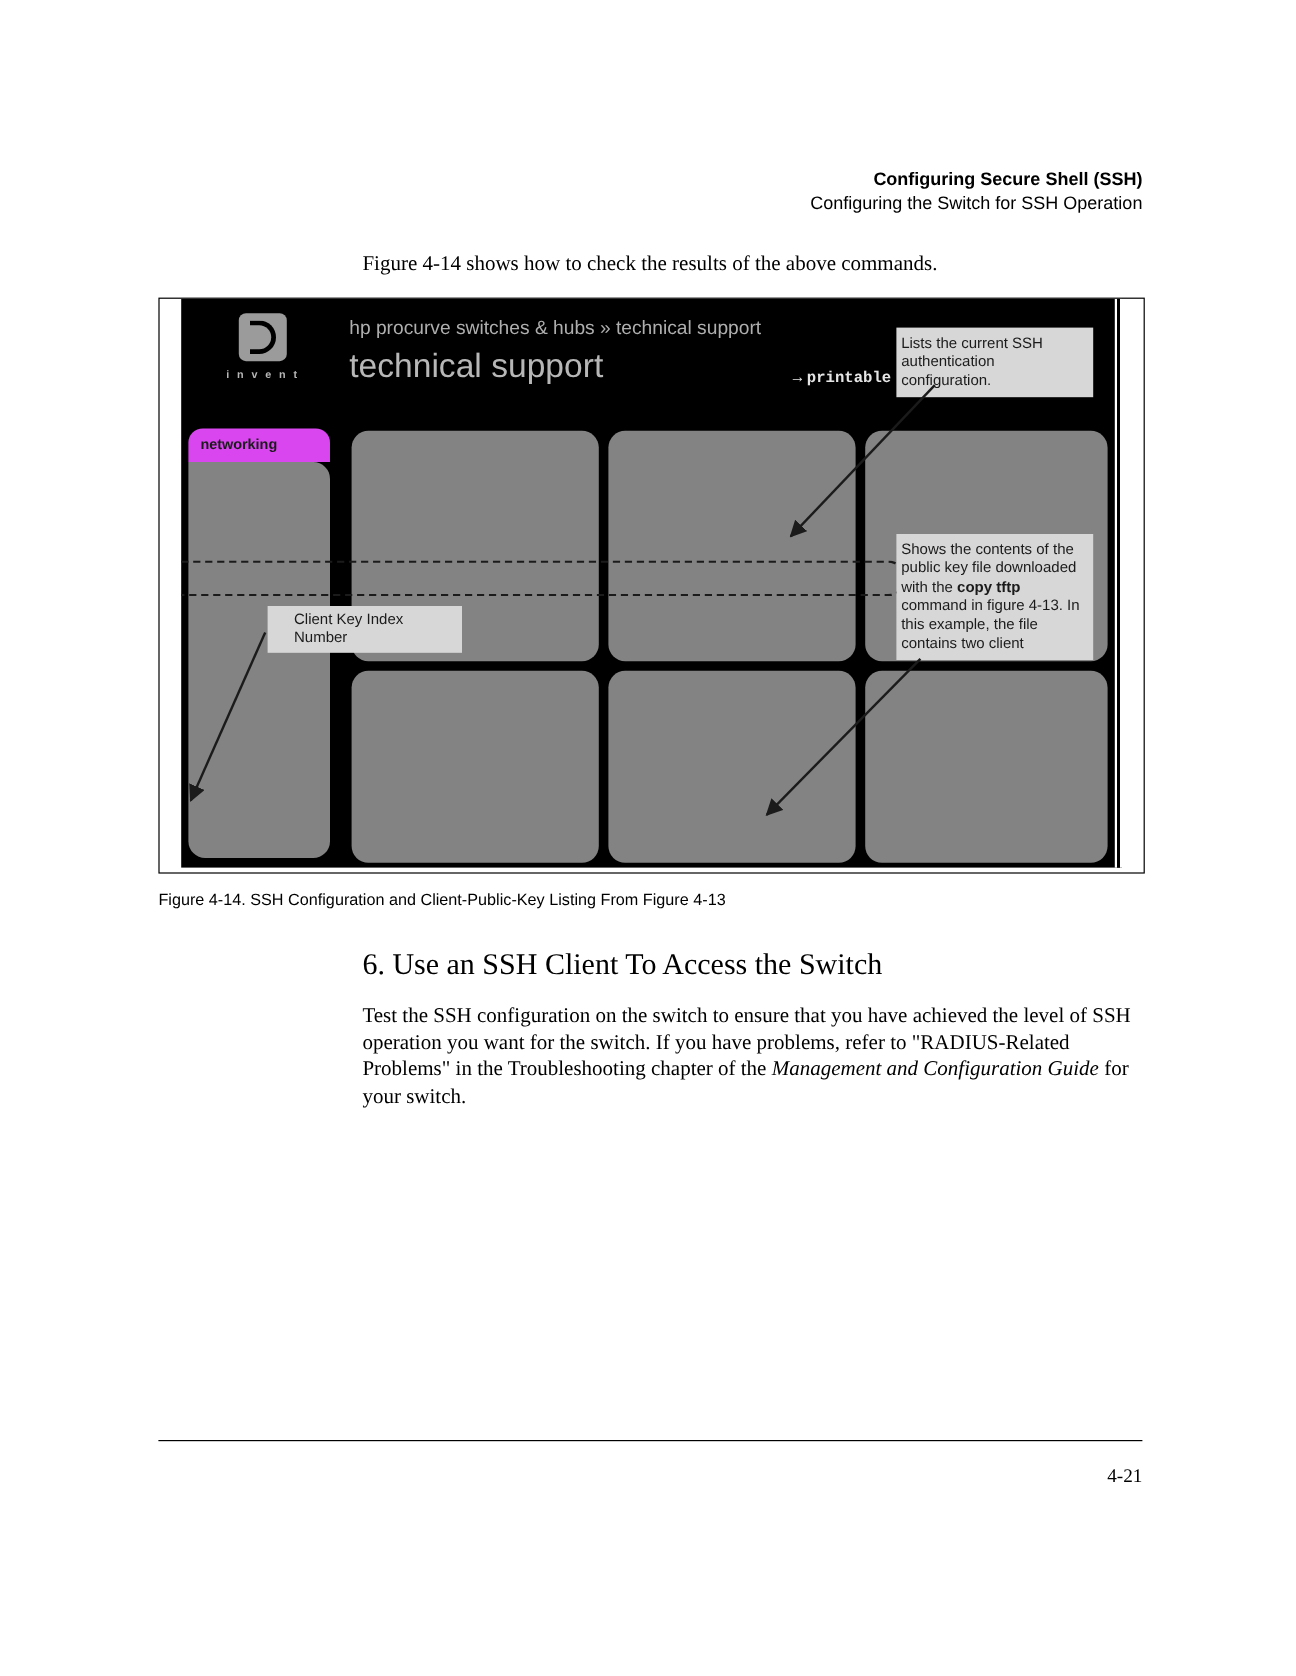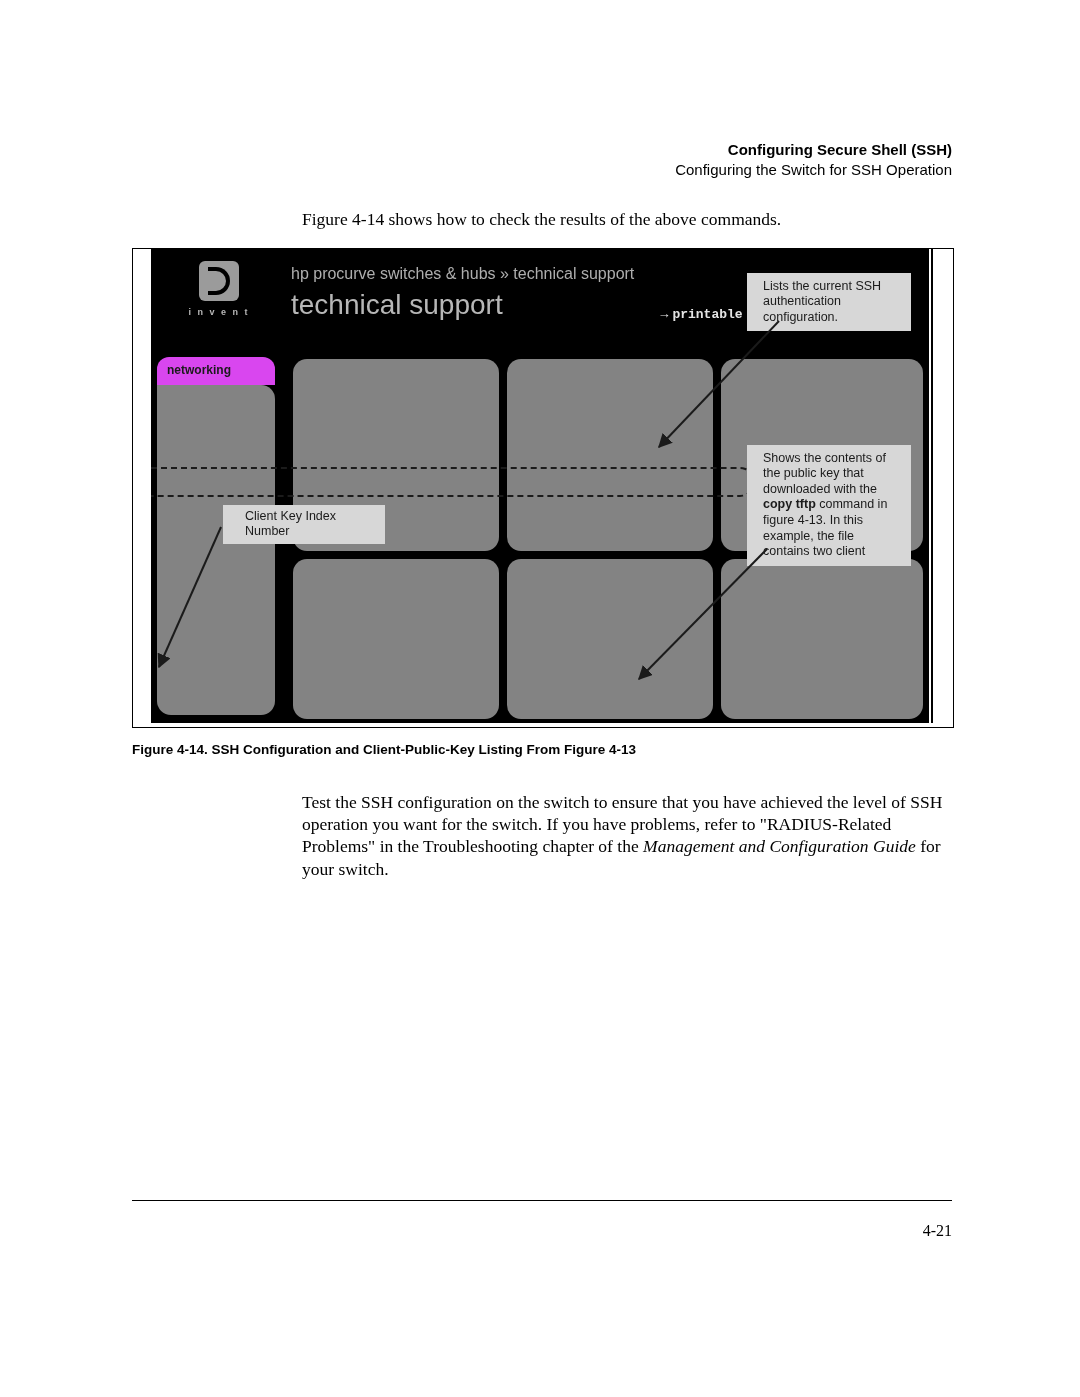--- a/index.html
+++ b/index.html
@@ -155,37 +155,37 @@
   }
 
   
   .callout {
     position: absolute;
     background: #d7d7d7;
     color: #1b1b1b;
     font-family: Arial, Helvetica, sans-serif;
     font-size: 12.5px;
     line-height: 1.25;
-    padding: 6px 16px;
+    padding: 6px 4px;
     box-sizing: border-box;
   }
   .co-top { right: 24px; top: 24px; width: 164px; }
   .co-mid { right: 24px; top: 196px; width: 164px; }
   .co-key { left: 72px; top: 256px; width: 162px; padding: 4px 22px; }
   .callout .b { font-weight: bold; }
 
   
   .arrows {
     position: absolute; inset: 0;
     pointer-events: none;
   }
 
   .figcaption {
     font-family: Arial, Helvetica, sans-serif;
-    font-weight: bold;
+    font-weight: normal;
     font-size: 13.5px;
     margin: 14px 0 34px 0;
   }
   .section-h {
     font-family: "Century Schoolbook", "Times New Roman", serif;
     font-size: 25px;
     margin-left: 170px;
     margin-bottom: 16px;
   }
   .body-p {
@@ -244,21 +244,21 @@
       <div class="panel p-r2c1"></div>
       <div class="panel p-r2c2"></div>
       <div class="panel p-r2c3"></div>
 
       <div class="lasso"></div>
 
       <div class="callout co-top">
         <span>Lists the current SSH authentication configuration.</span>
       </div>
       <div class="callout co-mid">
-        <span>Shows the contents of the public key that downloaded with the </span><span class="b">copy tftp</span><span> command in figure 4-13. In this example, the file contains two client</span>
+        <span>Shows the contents of the public key file downloaded with the </span><span class="b">copy tftp</span><span> command in figure 4-13. In this example, the file contains two client</span>
       </div>
       <div class="callout co-key">
         <span>Client Key Index Number</span>
       </div>
 
       <svg class="arrows" viewBox="0 0 784 478" preserveAspectRatio="none">
         <defs>
           <marker id="ah" viewBox="0 0 10 10" refX="9" refY="5" markerWidth="7" markerHeight="7" orient="auto-start-reverse">
             <path d="M0,0 L10,5 L0,10 z" fill="#1b1b1b"></path>
           </marker>
@@ -269,20 +269,21 @@
         <line x1="616" y1="300" x2="488" y2="430" stroke="#1b1b1b" stroke-width="2" marker-end="url(#ah)"></line>
 
         <line x1="70" y1="278" x2="8" y2="418" stroke="#1b1b1b" stroke-width="2" marker-end="url(#ah)"></line>
       </svg>
 
     </div>
   </div>
 
   <div class="figcaption">Figure 4-14. SSH Configuration and Client-Public-Key Listing From Figure 4-13</div>
 
+  <div class="section-h">6. Use an SSH Client To Access the Switch</div>
 
   <div class="body-p">
     <span>Test the SSH configuration on the switch to ensure that you have achieved the level of SSH operation you want for the switch. If you have problems, refer to "RADIUS-Related Problems" in the Troubleshooting chapter of the </span><span class="it">Management and Configuration Guide</span><span> for your switch.</span>
   </div>
 </div>
 
 <div class="footer-rule"></div>
 <div class="page-num">4-21</div>
 
 </body></html>

